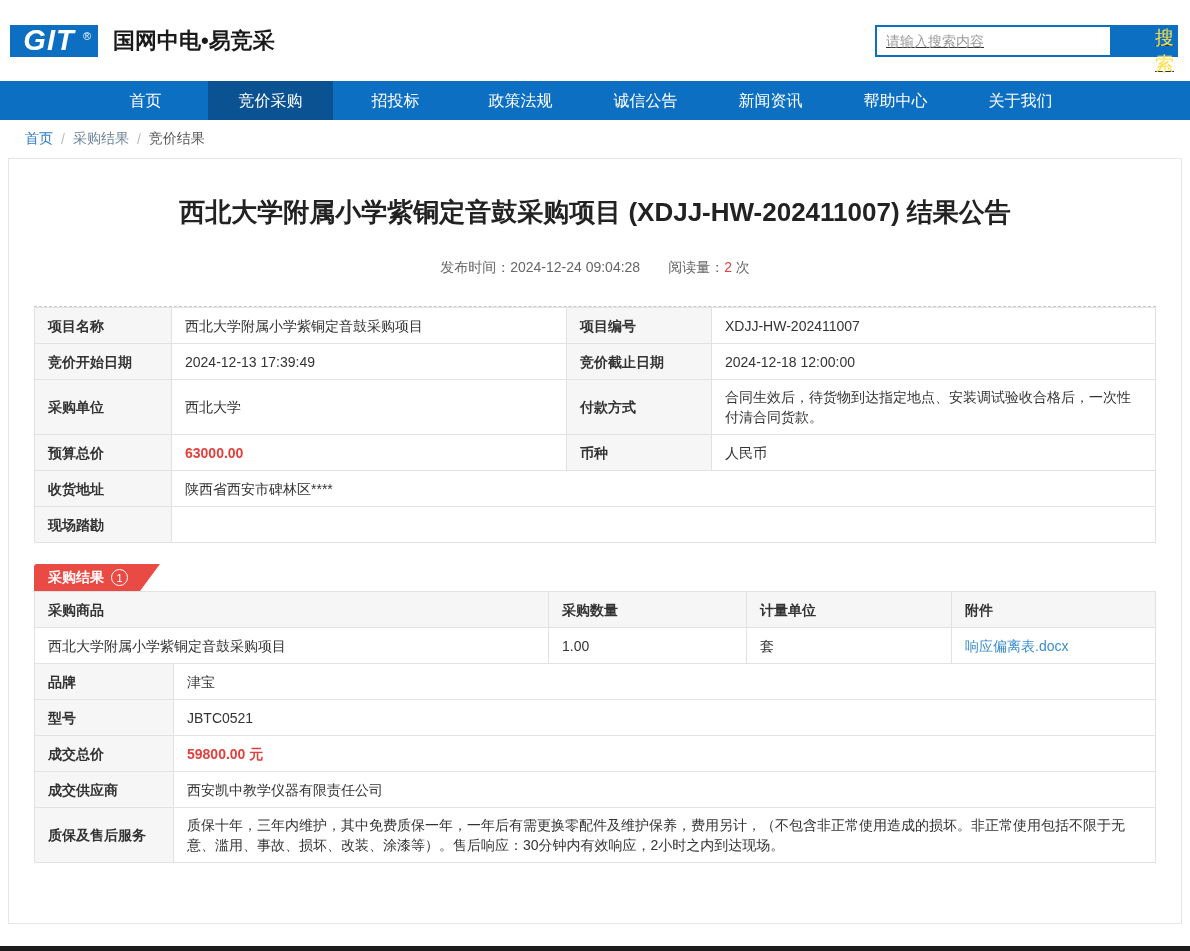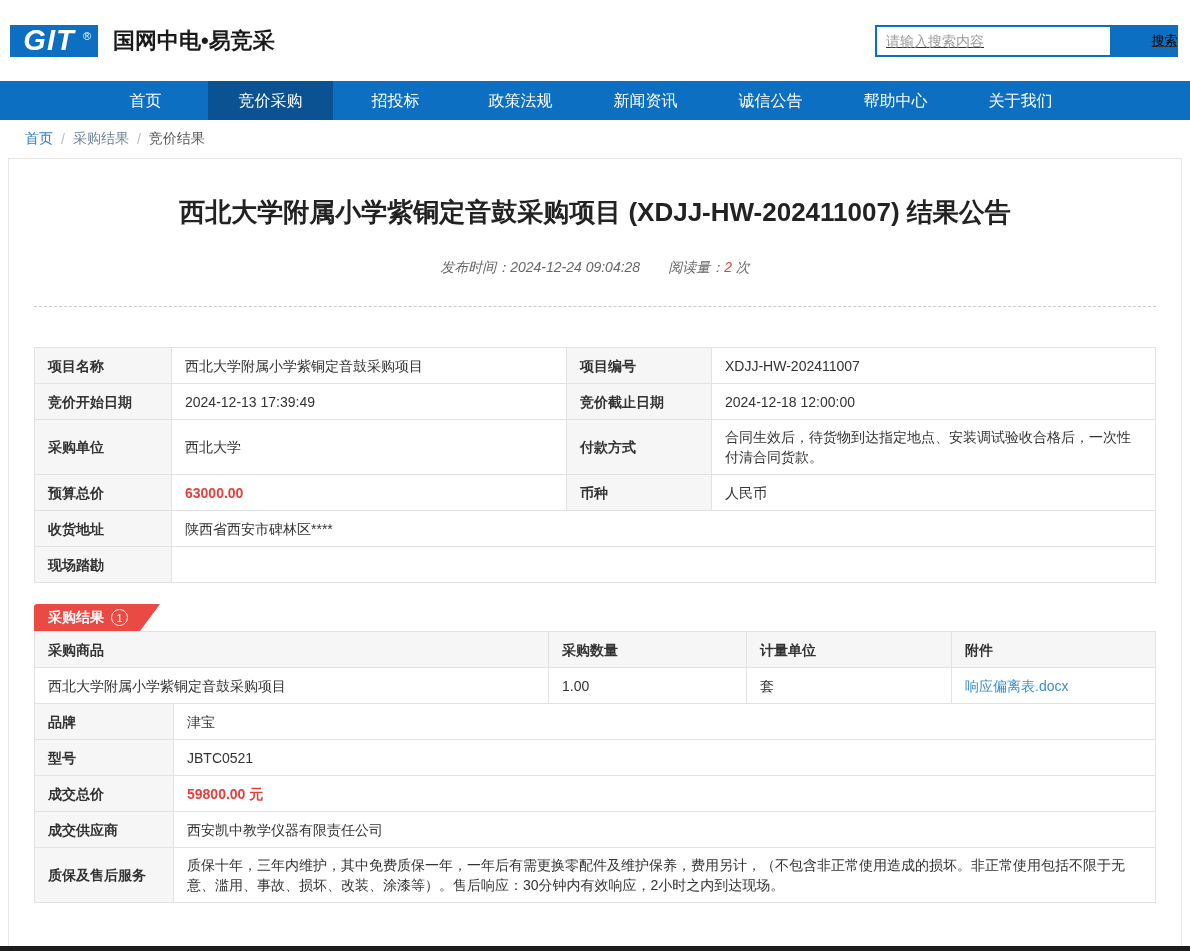--- a/index.html
+++ b/index.html
@@ -41,22 +41,22 @@
     padding: 0 9px;
     font-size: 14px;
     color: #333;
     outline: none;
   }
   .search-input::placeholder { color: #9a9a9a; }
   .search-btn {
     width: 68px; height: 32px;
     background: #0d6fc2;
     border: none;
-    color: #000000;
-    font-size: 13px;
+    color: #fde047;
+    font-size: 19px;
     cursor: pointer;
     padding-left: 41px;
   }
 
   
   .nav {
     height: 39px;
     background: #0d6fc2;
     display: flex;
     padding-left: 83px;
@@ -96,33 +96,32 @@
     font-size: 26px;
     line-height: 30px;
     font-weight: bold;
     color: #222;
   }
   .article-meta {
     margin-top: 32px;
     text-align: center;
     font-size: 14px;
     color: #666;
-    font-style: italic;
   }
   .article-meta .gap { display: inline-block; width: 28px; }
   .red-text { color: #e2403c; }
   .dashed-sep {
     margin: 29px 25px 0;
     border-top: 1px dashed #c9c9c9;
     height: 0;
   }
 
   
   table { border-collapse: collapse; width: calc(100% - 50px); margin: 0 25px; table-layout: fixed; }
-  .info-table { margin-top: 40px; }
+  .info-table { }
   td, th {
     border: 1px solid #e2e2e2;
     font-size: 14px;
     padding: 7px 13px;
     height: 36px;
     line-height: 20px;
     vertical-align: middle;
     text-align: left;
     word-break: break-all;
   }
@@ -184,22 +183,22 @@
     <input class="search-input" type="text" placeholder="请输入搜索内容" style="">
     <button class="search-btn">搜索</button>
   </div>
 </div>
 
 <div class="nav">
   <div class="nav-item">首页</div>
   <div class="nav-item active">竞价采购</div>
   <div class="nav-item">招投标</div>
   <div class="nav-item">政策法规</div>
+  <div class="nav-item">诚信公告</div>
   <div class="nav-item">新闻资讯</div>
-  <div class="nav-item">诚信公告</div>
   <div class="nav-item">帮助中心</div>
   <div class="nav-item">关于我们</div>
 </div>
 
 <div class="breadcrumb">
   <a class="crumb-home">首页</a>
   <span class="crumb-sep">/</span>
   <a class="crumb-mid">采购结果</a>
   <span class="crumb-sep">/</span>
   <span class="crumb-current">竞价结果</span>

